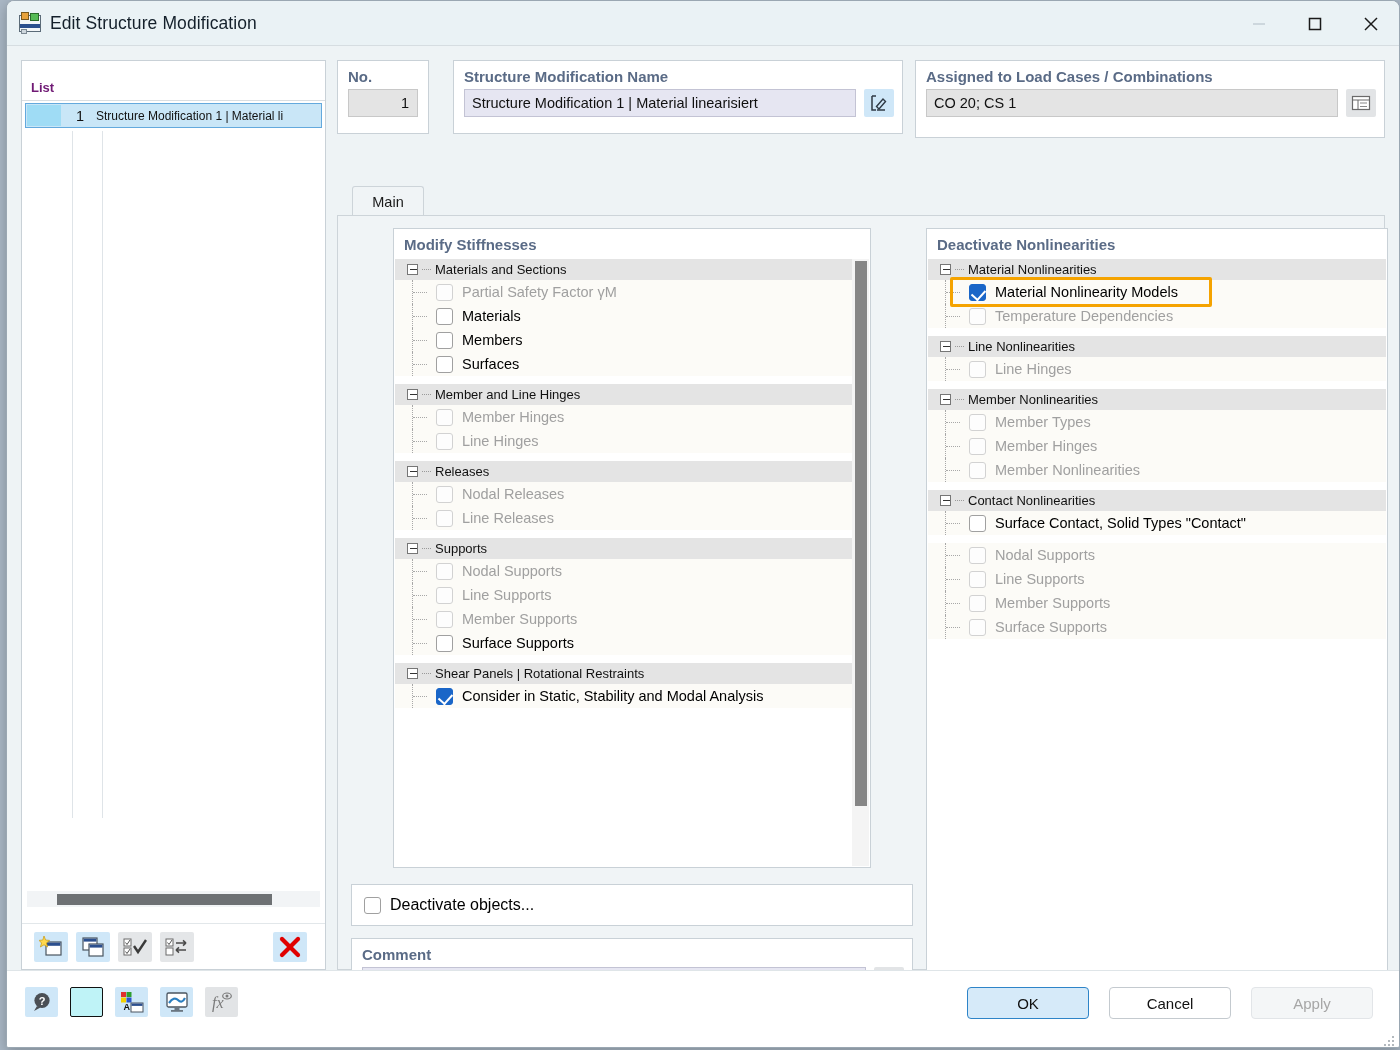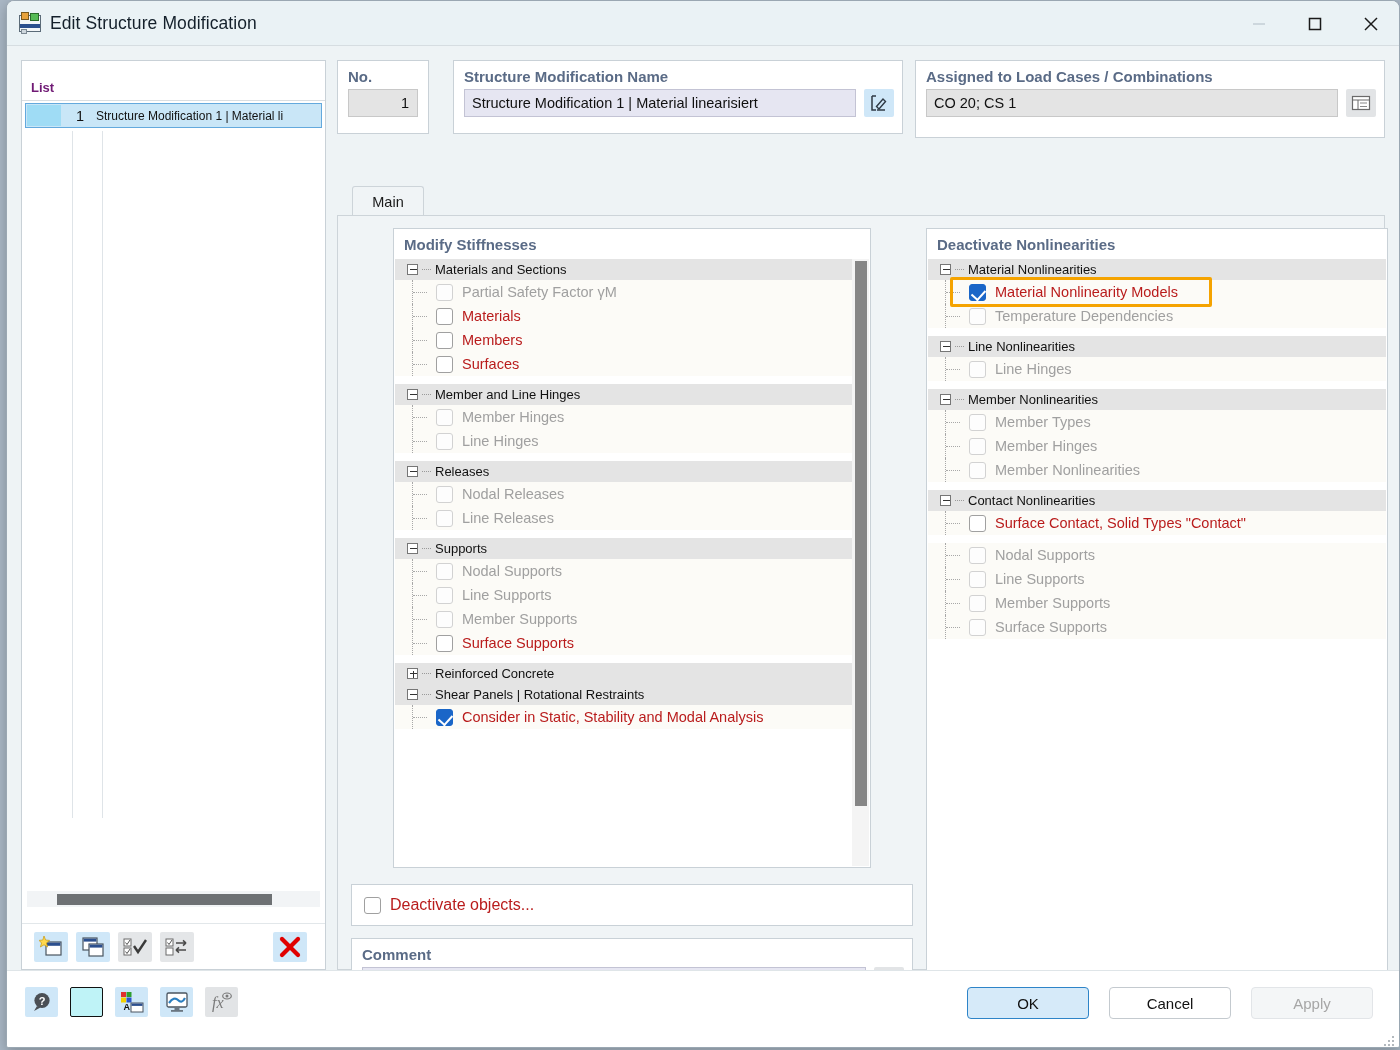--- a/index.html
+++ b/index.html
@@ -191,21 +191,21 @@
     border: 1px solid #a0a0a0; background:#fff;
     margin-left: 41px; margin-right: 9px; flex:none;
     position:relative;
   }
   .cb.dis { border-color:#d2d2d2; background:#fdfdfd; }
   .cb.on { background:#1a66c8; border-color:#1a66c8; }
   .cb.on::after {
     content:""; position:absolute; left:4px; top:2px; width:7px; height:11px;
     border:solid #fff; border-width:0 2px 2px 0; transform:rotate(42deg);
   }
-  .lbl { color:#b91c1c; }
+  .lbl { color:#000000; }
   .lbl.dis { color:#a0a0a0; }
   .focus-dotted { outline: 1px dotted #3a3a3a; outline-offset: -1px; }
   .hl-box {
     position:absolute; border: 3px solid #f5a300; border-radius: 2px;
     pointer-events:none;
   }
   
   .vscroll {
     position:absolute; right: 1px; top: 30px; bottom: 1px; width: 17px; background:#f4f4f4;
   }
@@ -498,25 +498,20 @@
                       <span class="cb dis"></span>
                       <span class="lbl dis">Member Supports</span>
                     </div>
                     <div class="item">
                       <span class="guide"></span>
                       <span class="tick"></span>
                       <span class="cb"></span>
                       <span class="lbl">Surface Supports</span>
                     </div>
                     <div class="pad"></div>
-                  </div>
-                  <div class="grp">
-                    <span class="exp plus"></span>
-                    <span class="dash"></span>
-                    <span>Reinforced Concrete</span>
                   </div>
                   <div class="grp">
                     <span class="exp"></span>
                     <span class="dash"></span>
                     <span>Shear Panels | Rotational Restraints</span>
                   </div>
                   <div class="kids">
                     <div class="item">
                       <span class="guide"></span>
                       <span class="tick"></span>

